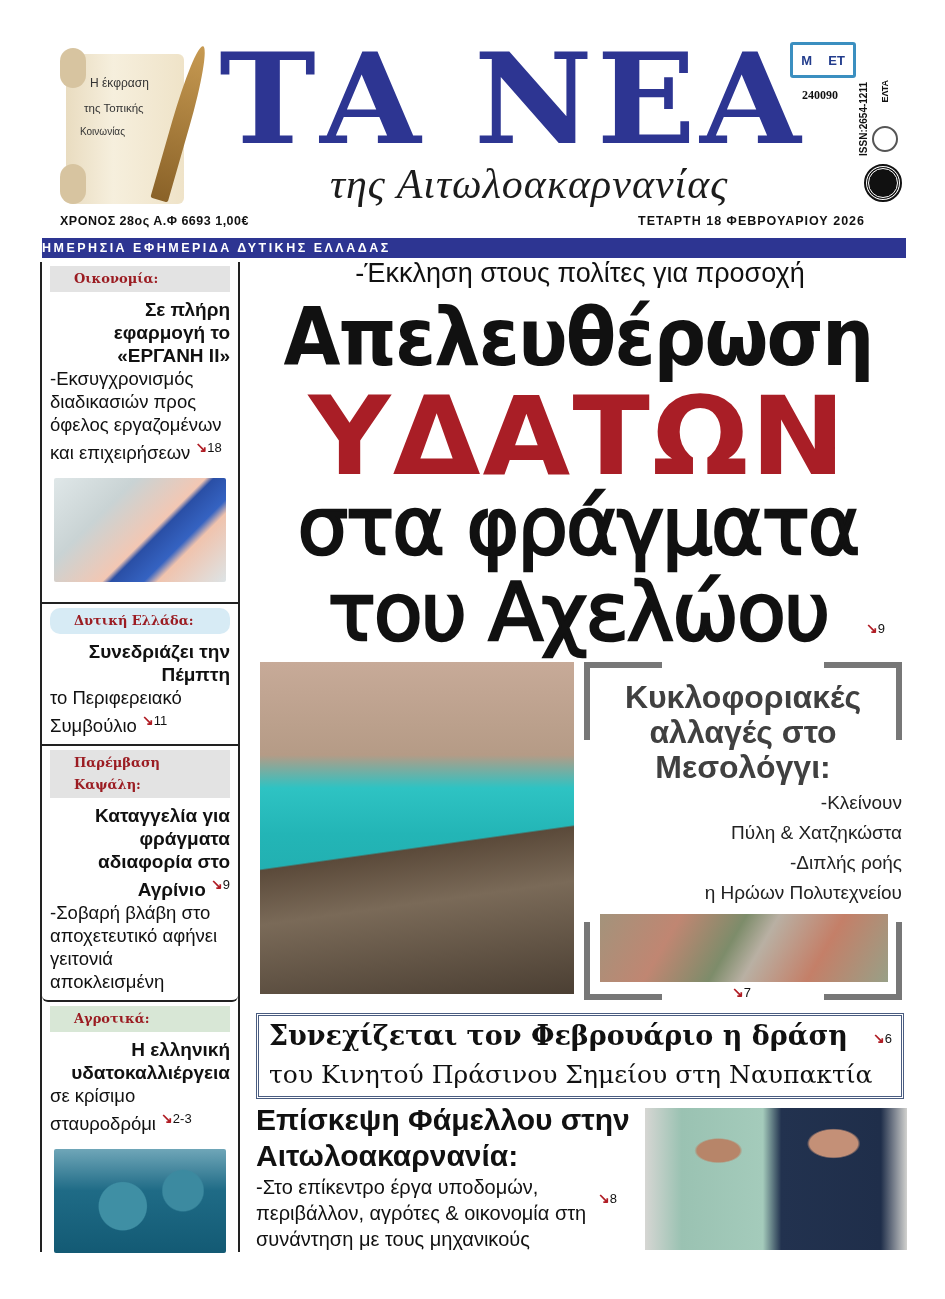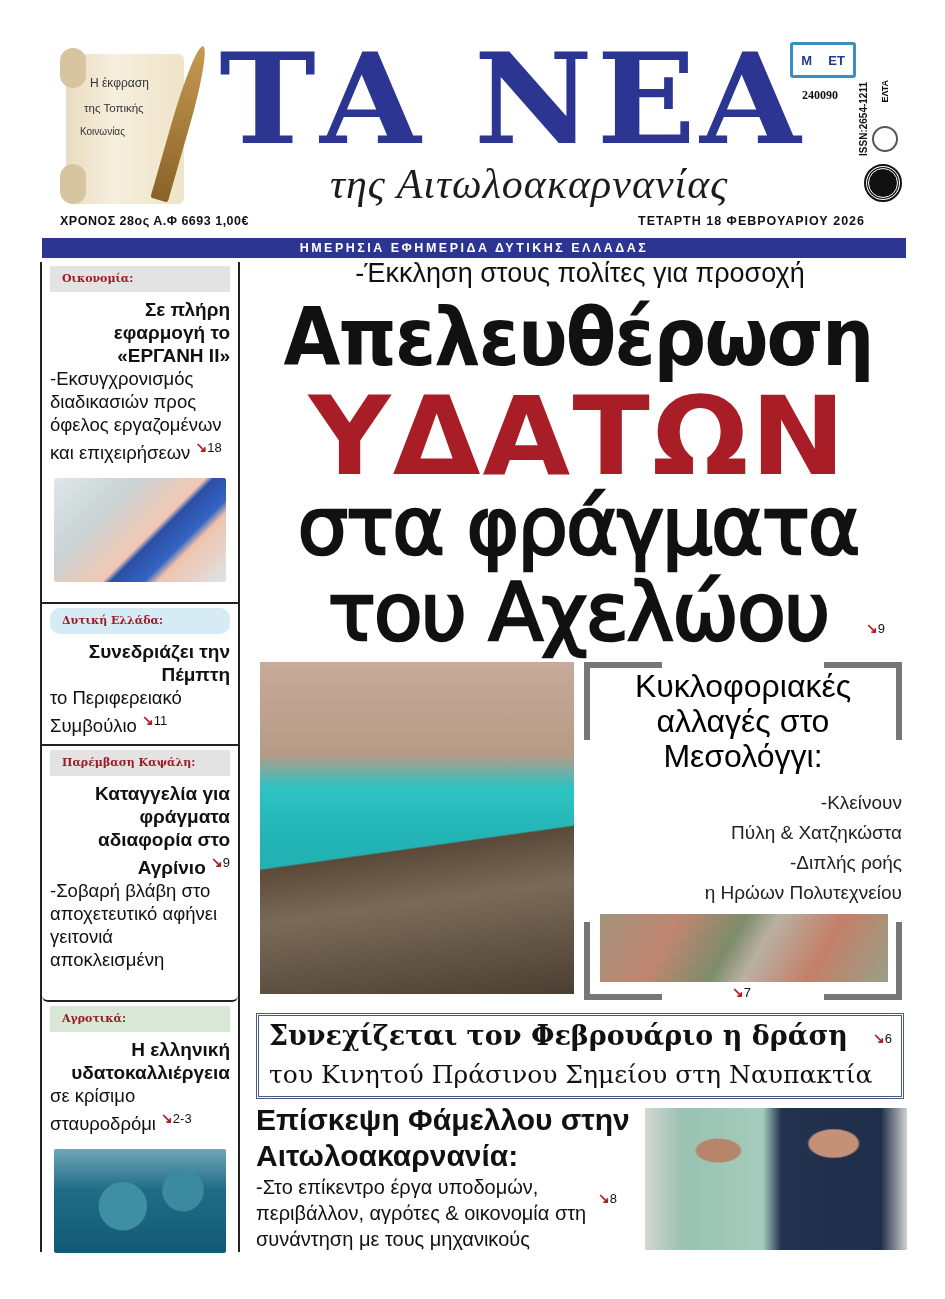--- a/index.html
+++ b/index.html
@@ -30,27 +30,27 @@
   .met-num { position: absolute; left: 14px; top: 46px; font-family: "Liberation Serif", serif; font-weight: bold; font-size: 12px; }
   .issn { position: absolute; left: 70px; top: 40px; font-weight: bold; font-size: 10px; writing-mode: vertical-rl; transform: rotate(180deg); }
   .elta { position: absolute; left: 92px; top: 38px; font-weight: bold; font-size: 9px; writing-mode: vertical-rl; transform: rotate(180deg); }
   .seal1 { position: absolute; left: 84px; top: 84px; width: 26px; height: 26px; border: 2px solid #555; border-radius: 50%; }
   .seal2 { position: absolute; left: 78px; top: 124px; width: 34px; height: 34px; background: #111; border-radius: 50%; border: 3px double #fff; outline: 2px solid #111; }
 
   .meta-left { position: absolute; left: 60px; top: 214px; font-weight: bold; font-size: 12.5px; letter-spacing: .5px; }
   .meta-right { position: absolute; right: 80px; top: 214px; font-weight: bold; font-size: 12.5px; letter-spacing: 1px; margin-left: 25px; }
 
   .tagline-bar { position: absolute; left: 42px; top: 238px; width: 864px; height: 20px; background: #2d3592;
-    color: #fff; text-align: center; font-weight: bold; font-size: 12.5px; letter-spacing: 2.5px; line-height: 20px; }
+    color: #fff; text-align: left; font-weight: bold; font-size: 12.5px; letter-spacing: 2.5px; line-height: 20px; }
 
   
   .sidebar { position: absolute; left: 40px; top: 262px; width: 200px; height: 990px; border-left: 2px solid #222; border-right: 2px solid #222; }
   .sb-sec { position: absolute; left: 0; width: 196px; border-bottom: 2px solid #222; padding: 0 8px; }
   .sb-label { display: block; background: #e3e3e3; font-family: "DejaVu Serif", serif; font-weight: bold;
-    color: #9b1c22; font-size: 11px; padding: 2px 12px; margin: 4px 0 6px; line-height: 22px; }
+    color: #9b1c22; font-size: 13px; padding: 2px 24px; margin: 4px 0 6px; line-height: 22px; }
   .sb-label.blue { background: #d7ebf5; border-radius: 10px; }
   .sb-label.green { background: #d8e7d6; }
   .sb-bold { font-weight: bold; font-size: 19px; line-height: 23px; color: #111; text-align: right; }
   .sb-text { font-size: 18.5px; line-height: 23px; color: #111; }
   .ref { color: #111; font-size: 13px; font-weight: normal; vertical-align: super; white-space: nowrap; }
   .ref .arr { color: #b01c24; font-weight: bold; font-size: 14px; }
   .sb-img { margin: 14px 4px 8px; height: 104px; border-radius: 2px; }
   .img-phone { background: linear-gradient(135deg,#dfe7e8 0%,#c9d3d4 30%,#f3c7b3 55%,#2a4fa6 58%,#3563c2 70%,#f0c3ad 75%,#dde4e6 100%); }
   .img-fish { background: radial-gradient(circle at 40% 55%, #3f8fa4 0 20%, transparent 21%),
     radial-gradient(circle at 75% 40%, #3c8aa0 0 14%, transparent 15%),
@@ -71,21 +71,21 @@
       linear-gradient(172deg, transparent 0 55%, #5b4a3a 55.5%, #7a6a58 70%, #4b3f33 100%),
       linear-gradient(180deg, #c7aa98 0%, #b59b86 28%, #2ec3c3 38%, #23b5b6 52%, #1f9ea1 100%); }
 
   
   .traffic { position: absolute; left: 584px; top: 662px; width: 318px; height: 338px; }
   .tb-corner { position: absolute; border-color: #777; border-style: solid; }
   .tb-tl { left: 0; top: 0; width: 78px; height: 78px; border-width: 6px 0 0 6px; }
   .tb-tr { right: 0; top: 0; width: 78px; height: 78px; border-width: 6px 6px 0 0; }
   .tb-bl { left: 0; bottom: 0; width: 78px; height: 78px; border-width: 0 0 6px 6px; }
   .tb-br { right: 0; bottom: 0; width: 78px; height: 78px; border-width: 0 6px 6px 0; }
-  .tb-title { position: absolute; left: 0; top: 7px; width: 318px; text-align: center; font-size: 32px; line-height: 35px; font-weight: normal; color: #000000; }
+  .tb-title { position: absolute; left: 0; top: 18px; width: 318px; text-align: center; font-size: 32px; line-height: 35px; font-weight: bold; color: #404040; }
   .tb-body { position: absolute; left: 0; top: 126px; width: 318px; text-align: right; font-size: 19px; line-height: 30px; color: #222; }
   .tb-map { position: absolute; left: 16px; top: 252px; width: 288px; height: 68px;
     background: linear-gradient(120deg,#a3937b 0%,#c08672 25%,#7d8c6a 45%,#b9b0a3 55%,#c47f68 75%,#98a087 100%); }
   .tb-ref { position: absolute; left: 148px; top: 322px; font-size: 13px; }
 
   
   .fmb { position: absolute; left: 256px; top: 1013px; width: 648px; height: 86px; border: 3px double #4a5c80; }
   .fmb .l1 { position: absolute; left: 10px; top: 4px; font-family: "DejaVu Serif", serif; font-weight: bold; font-size: 27px; white-space: nowrap; }
   .fmb .l2 { position: absolute; left: 10px; top: 44px; font-family: "DejaVu Serif", serif; font-size: 25px; white-space: nowrap; }
   .fmb .ref { position: absolute; left: 614px; top: 14px; }

